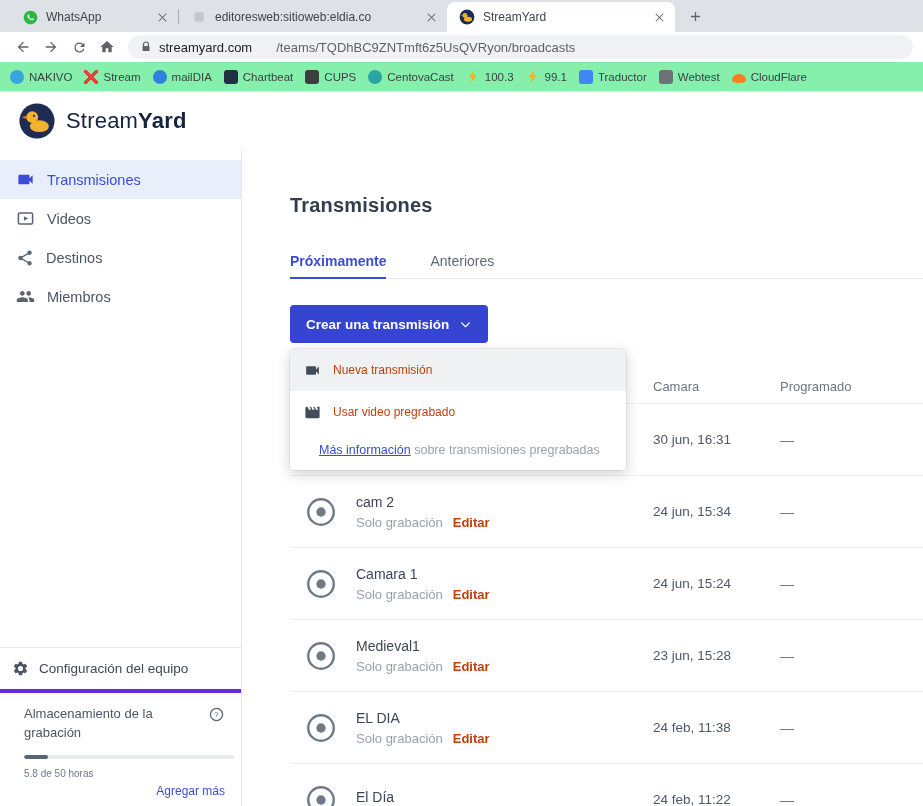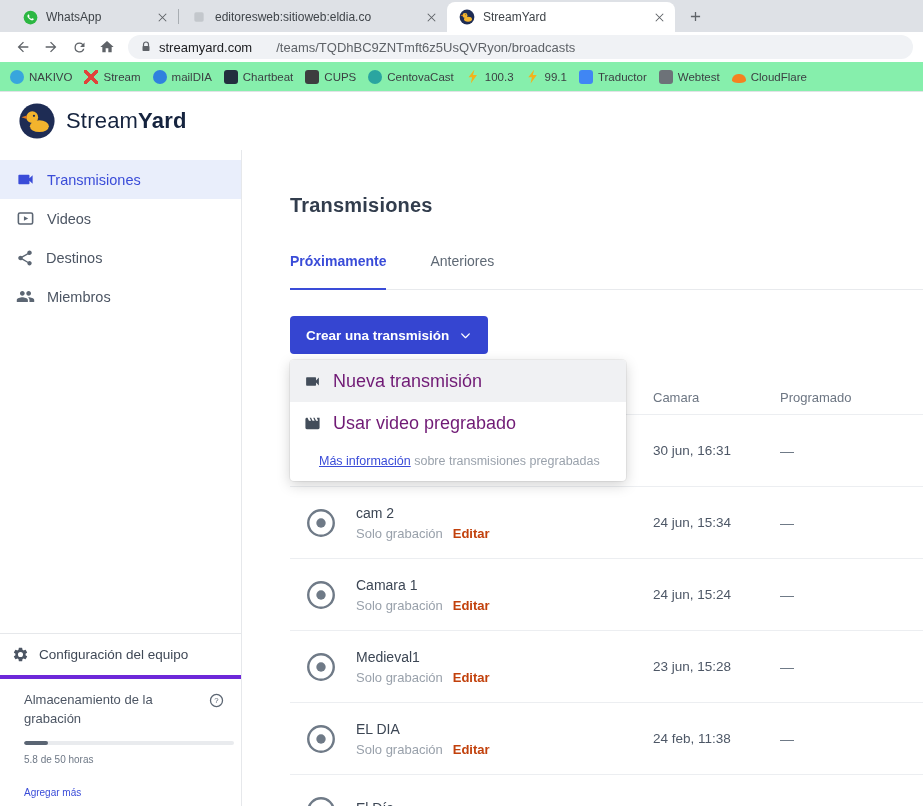--- a/index.html
+++ b/index.html
@@ -56,36 +56,36 @@
   .nav-item.active svg { color:#3a4cd8; }
   .sidebar-spacer { flex:1; }
   .team-settings { height:42px; border-top:1px solid #e6e8eb; display:flex; align-items:center; gap:10px; padding:0 12px; font-size:13.5px; color:#3f4856; cursor:pointer; }
   .team-settings svg { color:#4c5563; flex:none; }
   .storage { border-top:4px solid #6d28d9; padding:12px 16px 8px 24px; position:relative; }
   .storage-label { font-size:13px; color:#4c5563; line-height:1.45; width:160px; }
   .help { position:absolute; right:16px; top:13px; color:#5c6673; cursor:pointer; }
   .progress-track { margin-top:12px; width:210px; height:4px; background:#e9ebee; border-radius:2px; overflow:hidden; }
   .progress-fill { height:100%; background:#5a6573; border-radius:2px; }
   .hours { margin-top:9px; font-size:10px; color:#6e7886; }
-  .add-more { margin-top:22px; font-size:10px; color:#3a4cd8; cursor:pointer; }
+  .add-more { margin-top:5px; font-size:12px; color:#3a4cd8; cursor:pointer;text-align:right; }
 
   
   .main { flex:1; min-width:0; padding:44px 0 0 48px; position:relative; overflow:hidden; background:#fff; }
   .page-title { font-size:20px; font-weight:700; color:#323d4d; letter-spacing:.2px; }
   .content-tabs { display:flex; gap:44px; margin-top:36px; border-bottom:1px solid #e8eaed; }
-  .ctab { font-size:14px; padding-bottom:20px; color:#5f6975; cursor:pointer; position:relative; }
+  .ctab { font-size:14px; padding-bottom:9px; color:#5f6975; cursor:pointer; position:relative; }
   .ctab.active { color:#3a4cd8; font-weight:600; }
   .ctab.active::after { content:""; position:absolute; left:0; right:0; bottom:-1px; height:2px; background:#3a4cd8; }
 
   .create-wrap { margin-top:26px; position:relative; width:max-content; }
   .create-btn { display:flex; align-items:center; gap:10px; height:38px; padding:0 16px; background:#3545d1; border:none; border-radius:4px; color:#fff; font-size:13.5px; font-weight:700; font-family:inherit; cursor:pointer; }
 
   .dropdown { position:absolute; top:44px; left:0; width:336px; background:#fff; border-radius:4px;
       box-shadow:0 0 0 1px rgba(0,0,0,.05), 0 4px 14px rgba(0,0,0,.18); z-index:30; overflow:hidden; }
-  .dd-item { height:42px; display:flex; align-items:center; gap:12px; padding:0 14px; font-size:18px; color:#701a75; cursor:pointer; }
+  .dd-item { height:42px; display:flex; align-items:center; gap:12px; padding:0 14px; font-size:12px; color:#c2410c; cursor:pointer; }
   .dd-item.highlight { background:#f0f1f3; }
   .dd-item svg { color:#434d5a; flex:none; }
   .dd-info { padding:10px 14px 13px; font-size:12.5px; color:#9aa2ac; }
   .dd-link { color:#3a4cd8; text-decoration:underline; cursor:pointer;margin-left:15px; }
 
   .table { margin-top:26px; }
   .thead { display:flex; align-items:center; height:34px; font-size:13px; color:#6d7683; }
   .col-name { width:363px; flex:none; }
   .col-created { width:127px; flex:none; }
   .col-sched { flex:1; }

